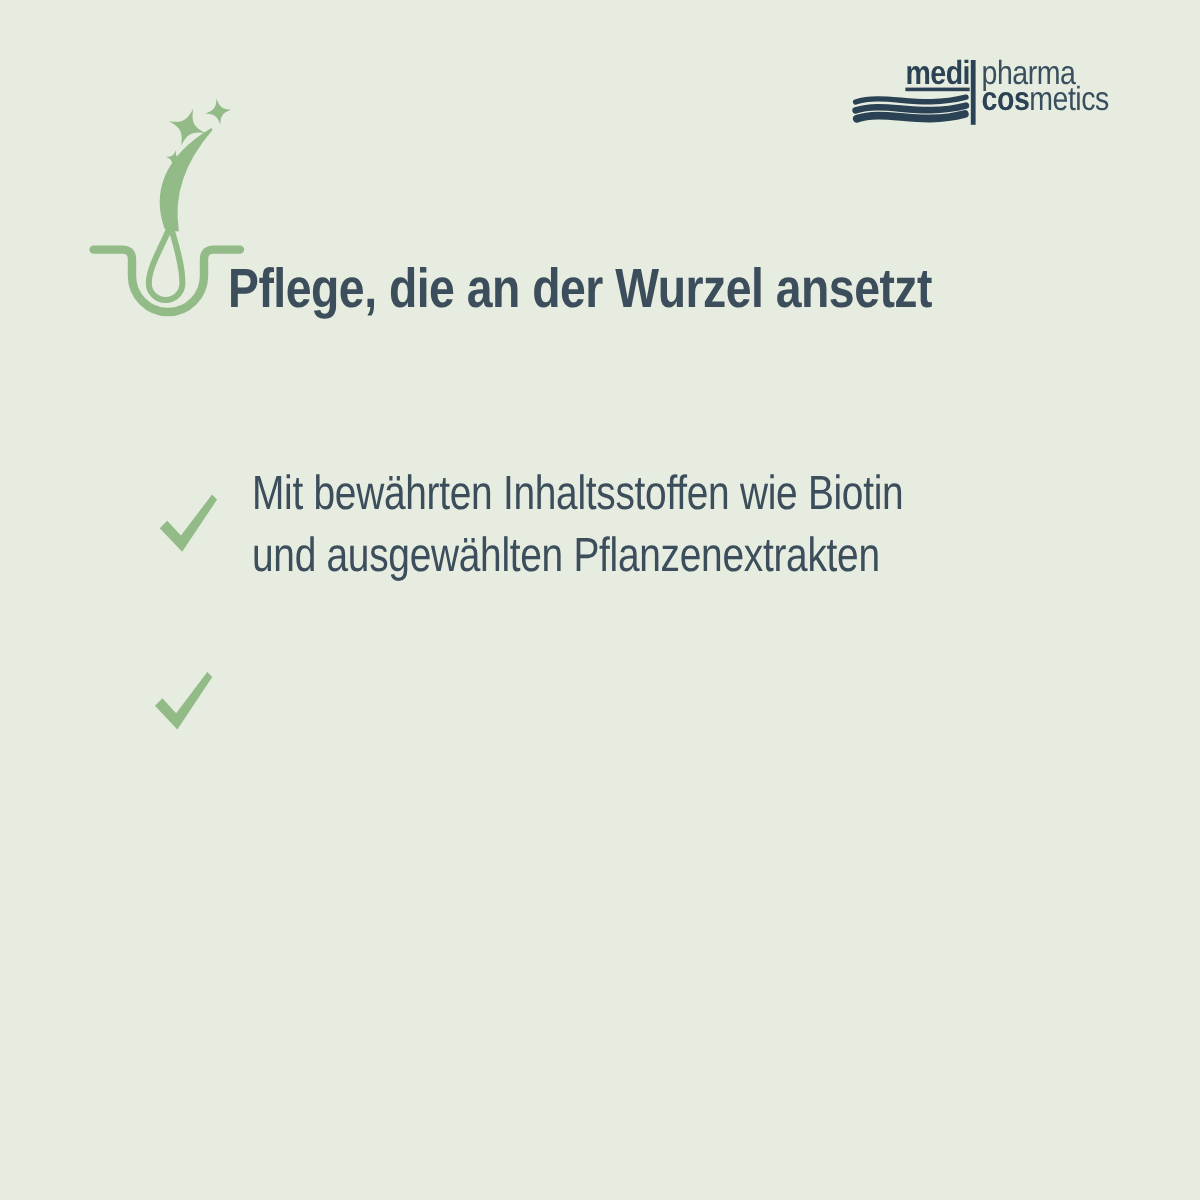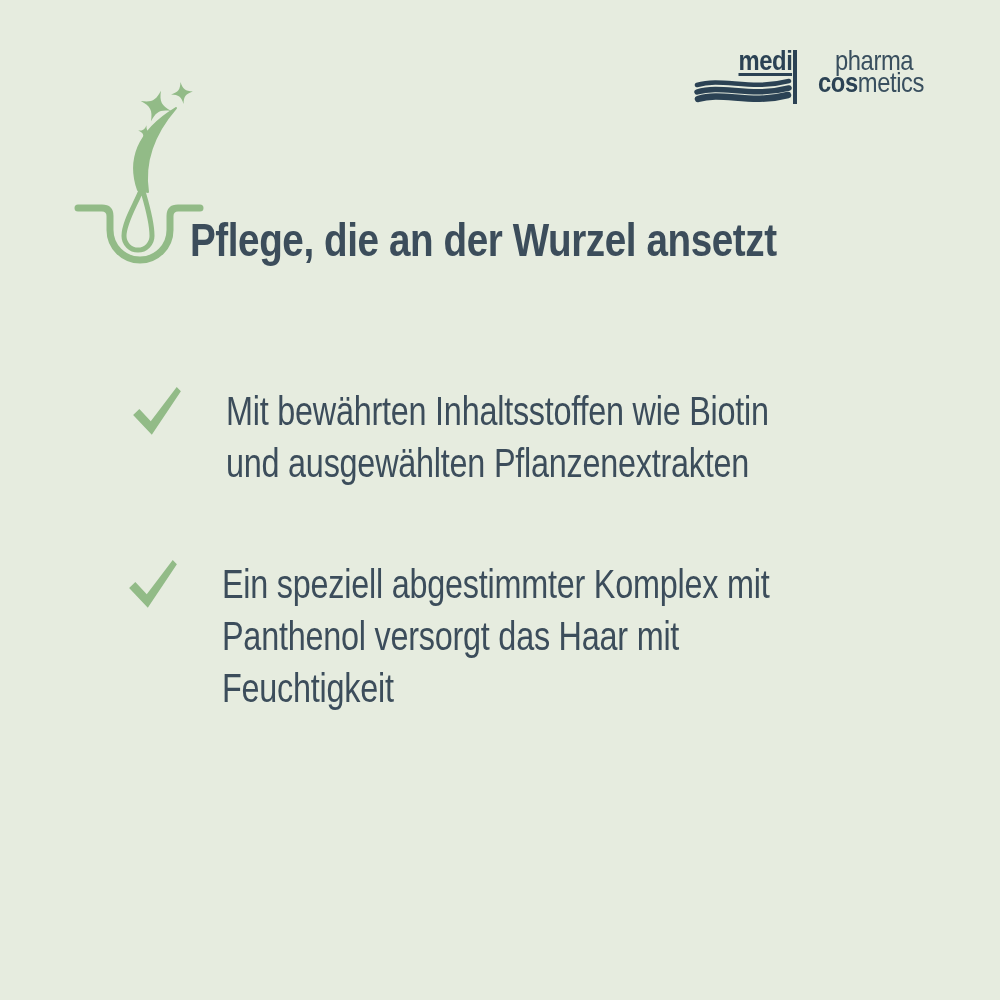--- a/index.html
+++ b/index.html
@@ -48,22 +48,22 @@
   }
   .logo-wave { margin-top: 2px; display: block; }
   .logo-bar {
     width: 4px;
     background: var(--navy, #2b4254);
     margin-left: 1px;
   }
   .logo-right {
     display: flex;
     flex-direction: column;
-    align-items: center;
-    padding-left: 21px;
+    align-items: flex-start;
+    padding-left: 5px;
   }
   .logo-row {
     display: inline-block;
     transform: scaleX(.85);
     transform-origin: left top;
     letter-spacing: -0.5px;
   }
   .logo-light { font-weight: 400; opacity: .92; }
   .logo-bold  { font-weight: 700; }
 
@@ -86,22 +86,22 @@
     letter-spacing: -0.5px;
     white-space: nowrap;
     transform: scaleX(.84);
     transform-origin: left top;
   }
 
   
   .bullet {
     position: absolute;
     display: flex;
-    align-items: flex-start;
-    gap: 42px;
+    align-items: center;
+    gap: 26px;
   }
   .bullet-1 { left: 130px; top: 385px; }
   .bullet-2 { left: 126px; top: 558px; }
   .check { flex: 0 0 auto; color: var(--green, #92bb87); }
   .bullet-text {
     font-size: 40px;
     font-weight: 400;
     line-height: 52px;
     letter-spacing: -0.3px;
   }
@@ -156,18 +156,13 @@
   <div class="bullet-text">
     <div class="bullet-line">Mit bewährten Inhaltsstoffen wie Biotin</div>
     <div class="bullet-line">und ausgewählten Pflanzenextrakten</div>
   </div>
 </div>
 
 <div class="bullet bullet-2">
   <svg class="check" width="54" height="54" viewBox="0 0 52 52">
     <path d="M 3 29 L 9 23 L 20 35 L 45 2 L 49 6 L 21 48 Z" fill="currentColor"></path>
   </svg>
-  <div class="bullet-text">
-    <div class="bullet-line">Ein speziell abgestimmter Komplex mit</div>
-    <div class="bullet-line">Panthenol versorgt das Haar mit</div>
-    <div class="bullet-line">Feuchtigkeit</div>
-  </div>
 </div>
 
 </body></html>

